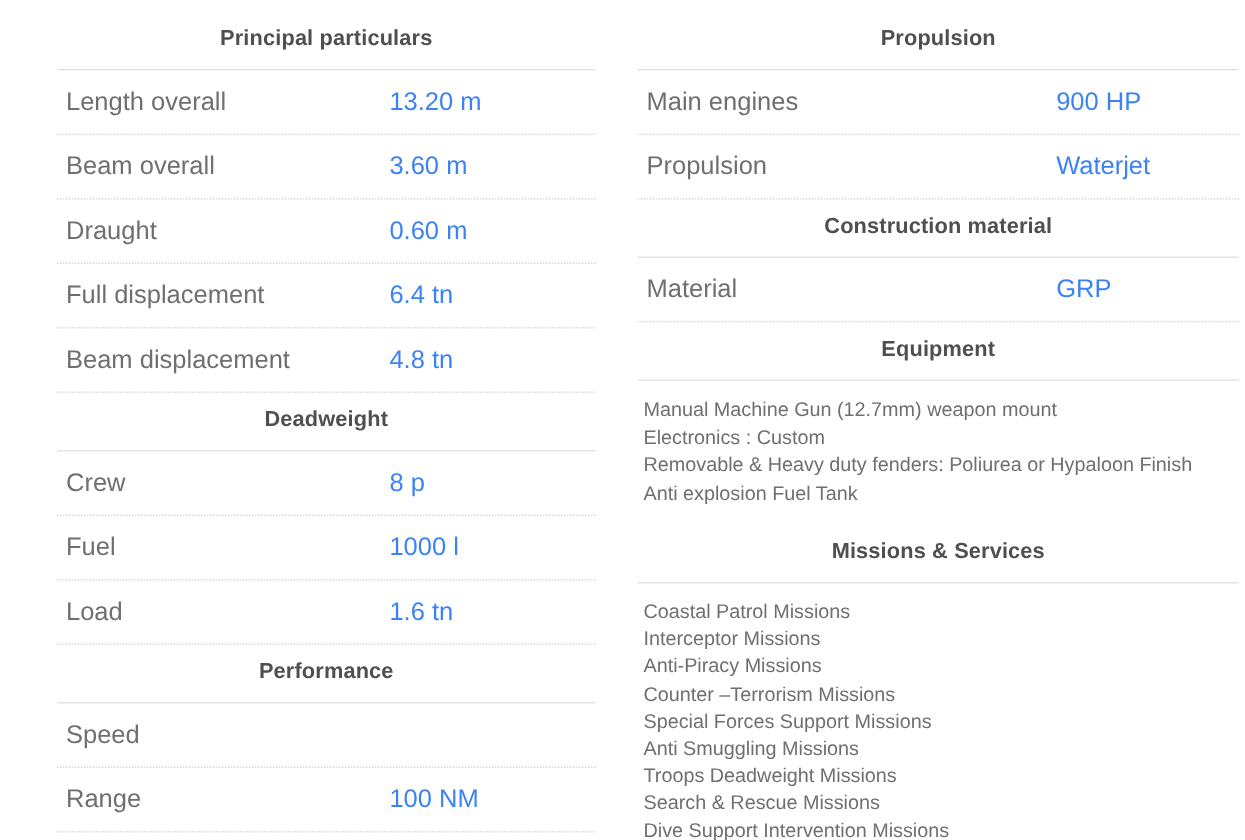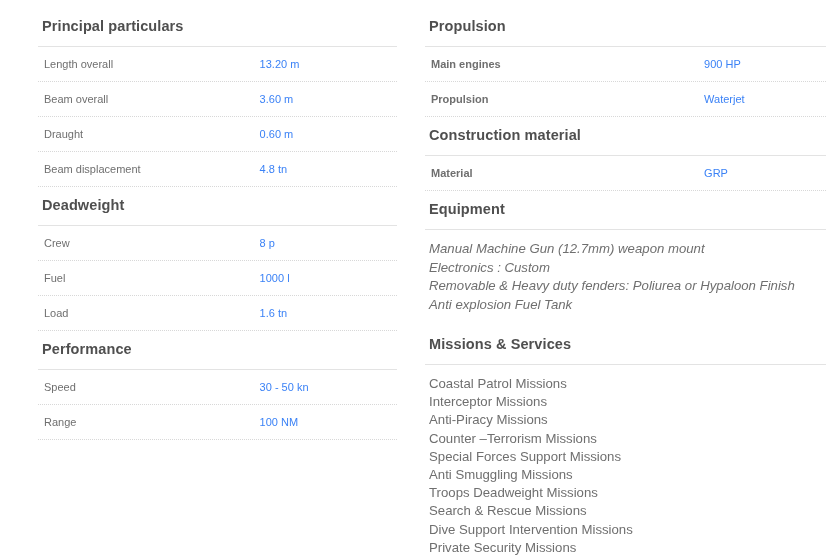--- a/index.html
+++ b/index.html
@@ -27,46 +27,46 @@
     padding: 0 4px 0 10px;
   }
   
   .section-head {
     font-size: 14.5px;
     color: #4f4f4f;
     font-weight: bold;
     padding: 10px 4px 12px 4px;
     border-bottom: 1px solid #e3e3e3;
     letter-spacing: 0.1px;
+    text-align: center;
   }
   
   .row {
     display: flex;
     align-items: flex-end;
     border-bottom: 1px dotted #d8d8d8;
     padding: 11px 4px 11px 4px;
-    font-size: 11px;
+    font-size: 17px;
     color: #6f6f6f;
   }
   .row .label {
     flex: 0 0 62%;
     padding-left: 2px;
   }
   .row .value {
     flex: 1 1 auto;
     color: #3b82f6;
   }
-  .col.right .row .label { flex: 0 0 70%; font-weight: bold; }
+  .col.right .row .label { flex: 0 0 70%; }
   
   .text-block {
     padding: 10px 4px 2px 4px;
     font-size: 13.2px;
     line-height: 18.5px;
     color: #6f6f6f;
-    font-style: italic;
   }
   .text-block div { padding: 0 0 0 0; }
   .list-block {
     padding: 10px 4px 2px 4px;
     font-size: 13.2px;
     line-height: 18.2px;
     color: #6f6f6f;
   }
   .spacer-md { height: 10px; }
 </style>
@@ -84,20 +84,24 @@
     </div>
     <div class="row">
       <div class="label">Beam overall</div>
       <div class="value">3.60 m</div>
     </div>
     <div class="row">
       <div class="label">Draught</div>
       <div class="value">0.60 m</div>
     </div>
     <div class="row">
+      <div class="label">Full displacement</div>
+      <div class="value">6.4 tn</div>
+    </div>
+    <div class="row">
       <div class="label">Beam displacement</div>
       <div class="value">4.8 tn</div>
     </div>
 
     <div class="section-head">Deadweight</div>
     <div class="row">
       <div class="label">Crew</div>
       <div class="value">8 p</div>
     </div>
     <div class="row">
@@ -105,21 +109,20 @@
       <div class="value">1000 l</div>
     </div>
     <div class="row">
       <div class="label">Load</div>
       <div class="value">1.6 tn</div>
     </div>
 
     <div class="section-head">Performance</div>
     <div class="row">
       <div class="label">Speed</div>
-      <div class="value">30 - 50 kn</div>
     </div>
     <div class="row">
       <div class="label">Range</div>
       <div class="value">100 NM</div>
     </div>
 
   </div>
 
   <div class="col right">
 

